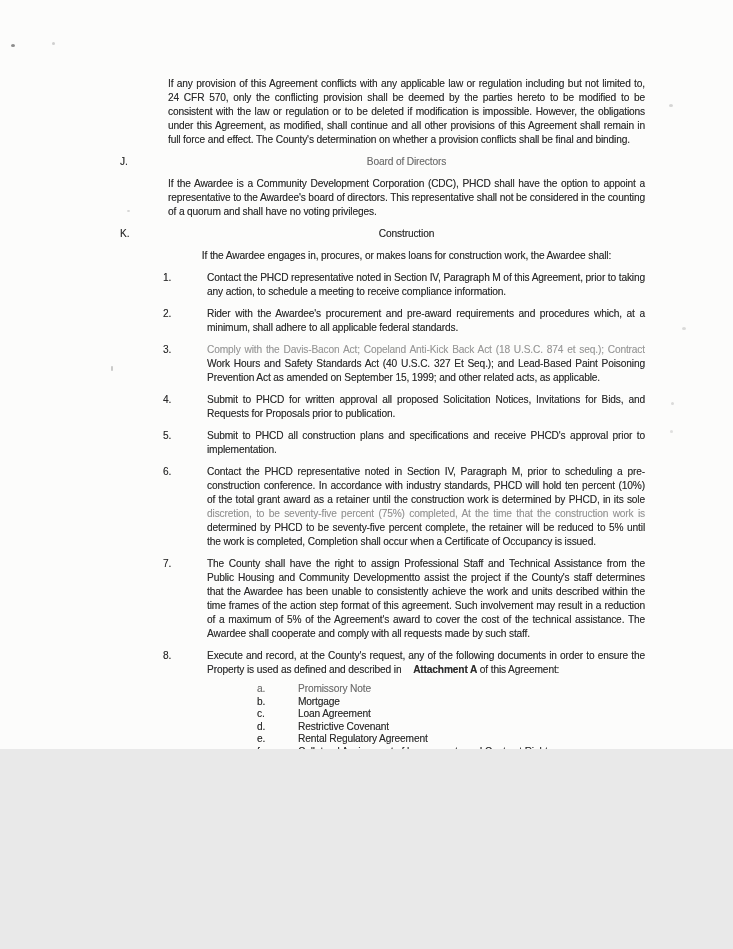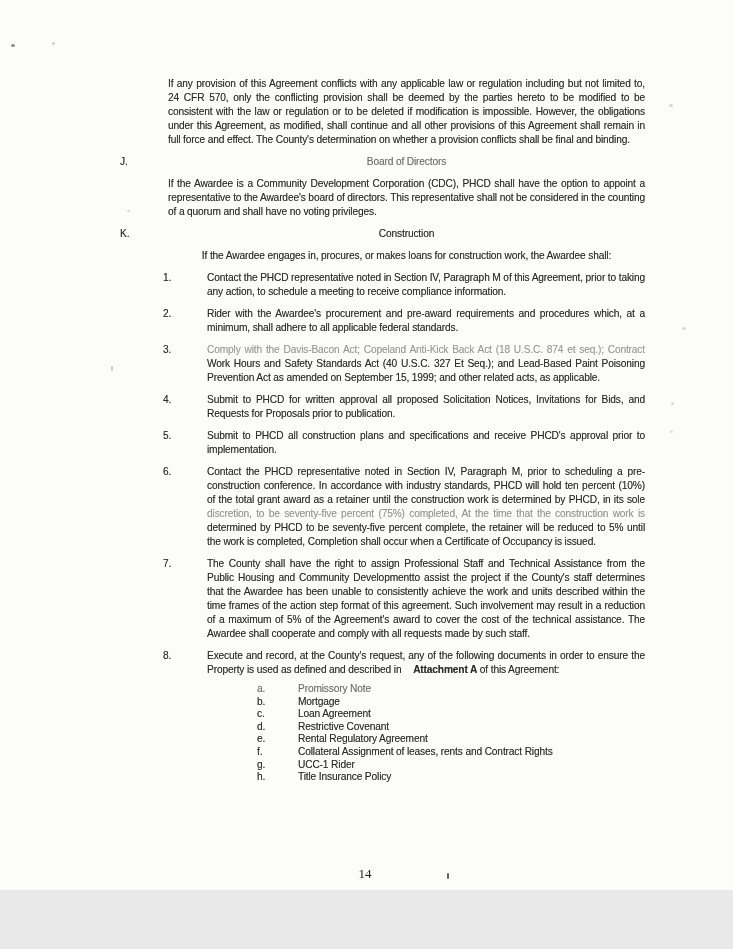--- a/index.html
+++ b/index.html
@@ -1,19 +1,19 @@
 <!DOCTYPE html>
 <html><head>
 <meta charset="utf-8">
 <title>Agreement Page 14</title>
 <style>
   html,body{margin:0;padding:0;background:#e9e9e9;}
   .page{
     position:relative;
-    width:733px;height:890px;
+    width:733px;height:749px;
     margin:0 auto;
     background:#fcfcfb;
     overflow:hidden;
     font-family:"Liberation Sans","DejaVu Sans",sans-serif;
     color:#2c2c2c;
   }
   .content{
     position:absolute;
     left:120px;top:77px;
     width:525px;

